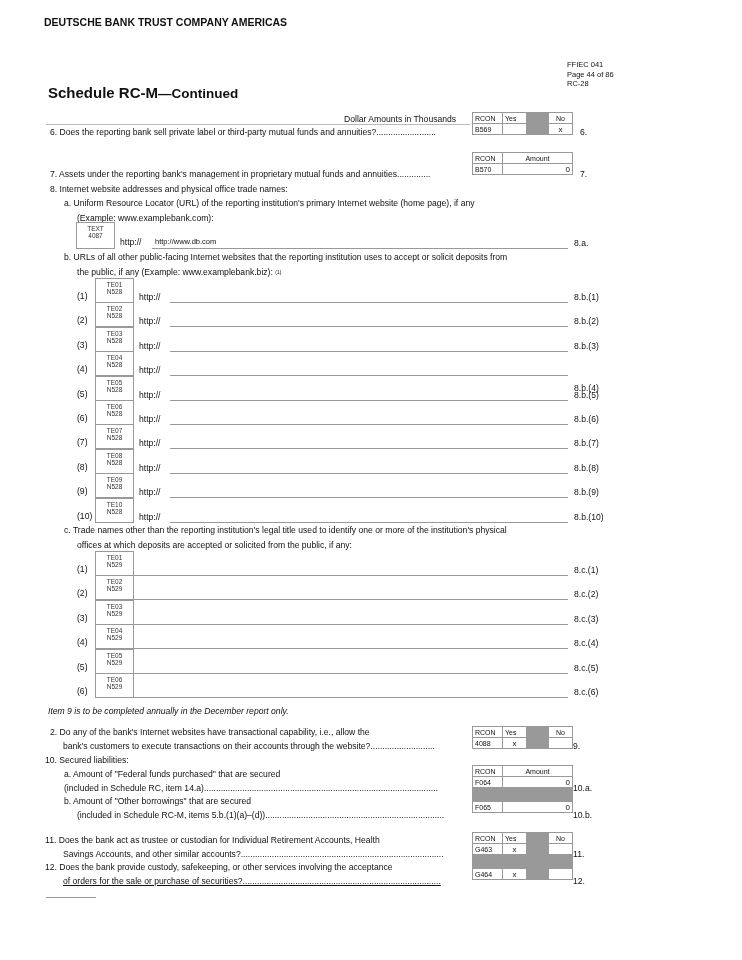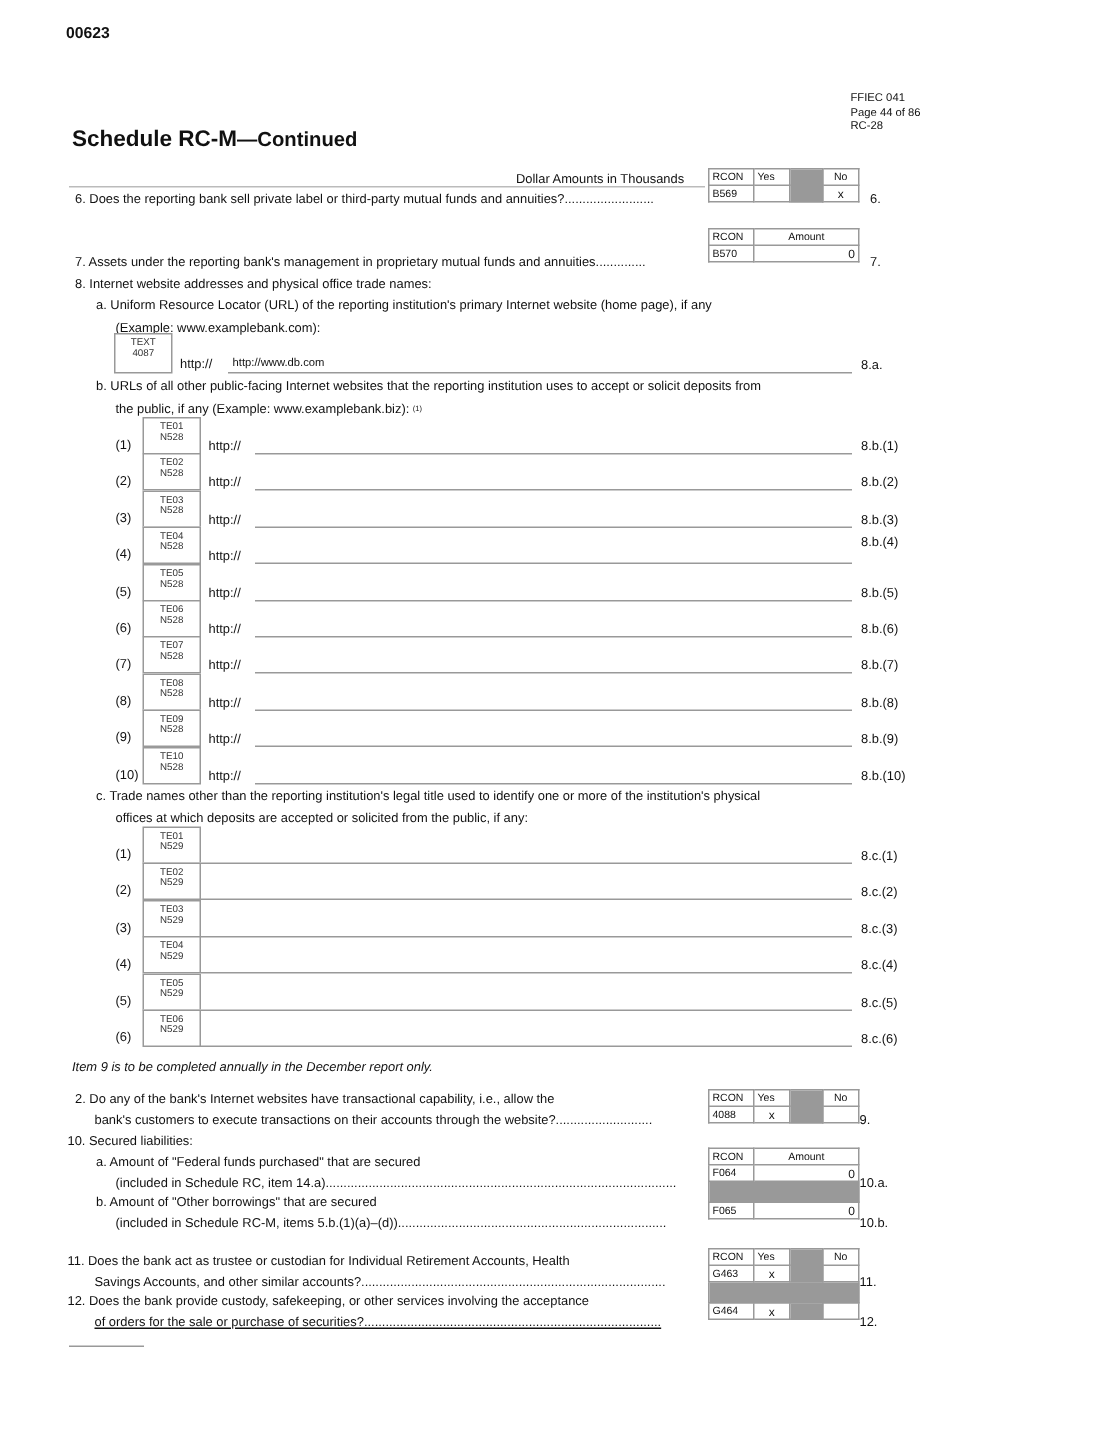--- a/index.html
+++ b/index.html
@@ -20,21 +20,21 @@
   .grid td.c { text-align:center; }
   .grid td.r { text-align:right; font-size:8px; }
   .uline { height:1px; background:#999; position:absolute; }
   .ital { font-style:italic; font-size:8.6px; }
   .foot { font-size:7.4px; line-height:12px; }
 </style>
 </head>
 <body>
 
 <div class="abs hdr">
-  <div>00623</div>
+  <div>DEUTSCHE BANK TRUST COMPANY AMERICAS</div>
 </div>
 
 <div class="abs ffiec">
   <div>FFIEC 041</div>
   <div>Page 44 of 86</div>
   <div>RC-28</div>
 </div>
 
 <div class="abs title">
   <span>Schedule RC-M</span><span class="cont">—Continued</span>
@@ -124,21 +124,21 @@
     <div class="uline" style="left:170px; top:350.8px; width:398px;"></div>
     <div class="abs txt" style="left:574px; top:340.8px;">8.b.(3)</div>
     <div class="abs txt" style="left:77px; top:364.2px;">(4)</div>
     <div class="abs box code" style="left:95px; top:351.2px; width:39px; height:25px;">
       <div>TE04</div>
       <div>N528</div>
     </div>
     <div class="abs txt" style="left:139px; top:365.2px;">http://</div>
     <div class="abs" style="left:172px; top:364.2px; width:396px; height:11px; font-size:7.5px;"></div>
     <div class="uline" style="left:170px; top:375.2px; width:398px;"></div>
-    <div class="abs txt" style="left:574px; top:356px;">8.b.(4)</div>
+    <div class="abs txt" style="left:574px; top:383px;">8.b.(4)</div>
     <div class="abs txt" style="left:77px; top:388.6px;">(5)</div>
     <div class="abs box code" style="left:95px; top:375.6px; width:39px; height:25px;">
       <div>TE05</div>
       <div>N528</div>
     </div>
     <div class="abs txt" style="left:139px; top:389.6px;">http://</div>
     <div class="abs" style="left:172px; top:388.6px; width:396px; height:11px; font-size:7.5px;"></div>
     <div class="uline" style="left:170px; top:399.6px; width:398px;"></div>
     <div class="abs txt" style="left:574px; top:389.6px;">8.b.(5)</div>
     <div class="abs txt" style="left:77px; top:413px;">(6)</div>
@@ -258,21 +258,21 @@
     <td class="c"></td>
   </tr>
 </tbody>
   </table>
 <div class="abs txt" style="left:50px; top:727px;">2.  Do any of the bank's Internet websites have transactional capability, i.e., allow the</div>
 <div class="abs txt" style="left:63px; top:741px;">bank's customers to execute transactions on their accounts through the website?...........................</div>
 <div class="abs txt" style="left:573px; top:741px;">9.</div>
 
 <div class="abs txt" style="left:45px; top:755px;">10.  Secured liabilities:</div>
 <div class="abs txt" style="left:64px; top:769px;">a.   Amount of "Federal funds purchased" that are secured</div>
-<div class="abs txt" style="left:77px; top:783px;">(included in Schedule RC, item 14.a)..................................................................................................</div>
+<div class="abs txt" style="left:64px; top:783px;">(included in Schedule RC, item 14.a)..................................................................................................</div>
 <div class="abs txt" style="left:64px; top:796px;">b.   Amount of "Other borrowings" that are secured</div>
 <div class="abs txt" style="left:77px; top:810px;">(included in Schedule RC-M, items 5.b.(1)(a)–(d))...........................................................................</div>
 <table class="grid" style="left:472px; top:765px;">
   <tbody>
       <tr>
     <td style="width:30px">RCON</td>
     <td class="c" style="width:70px">Amount</td>
   </tr>
   <tr>
     <td>F064</td>

